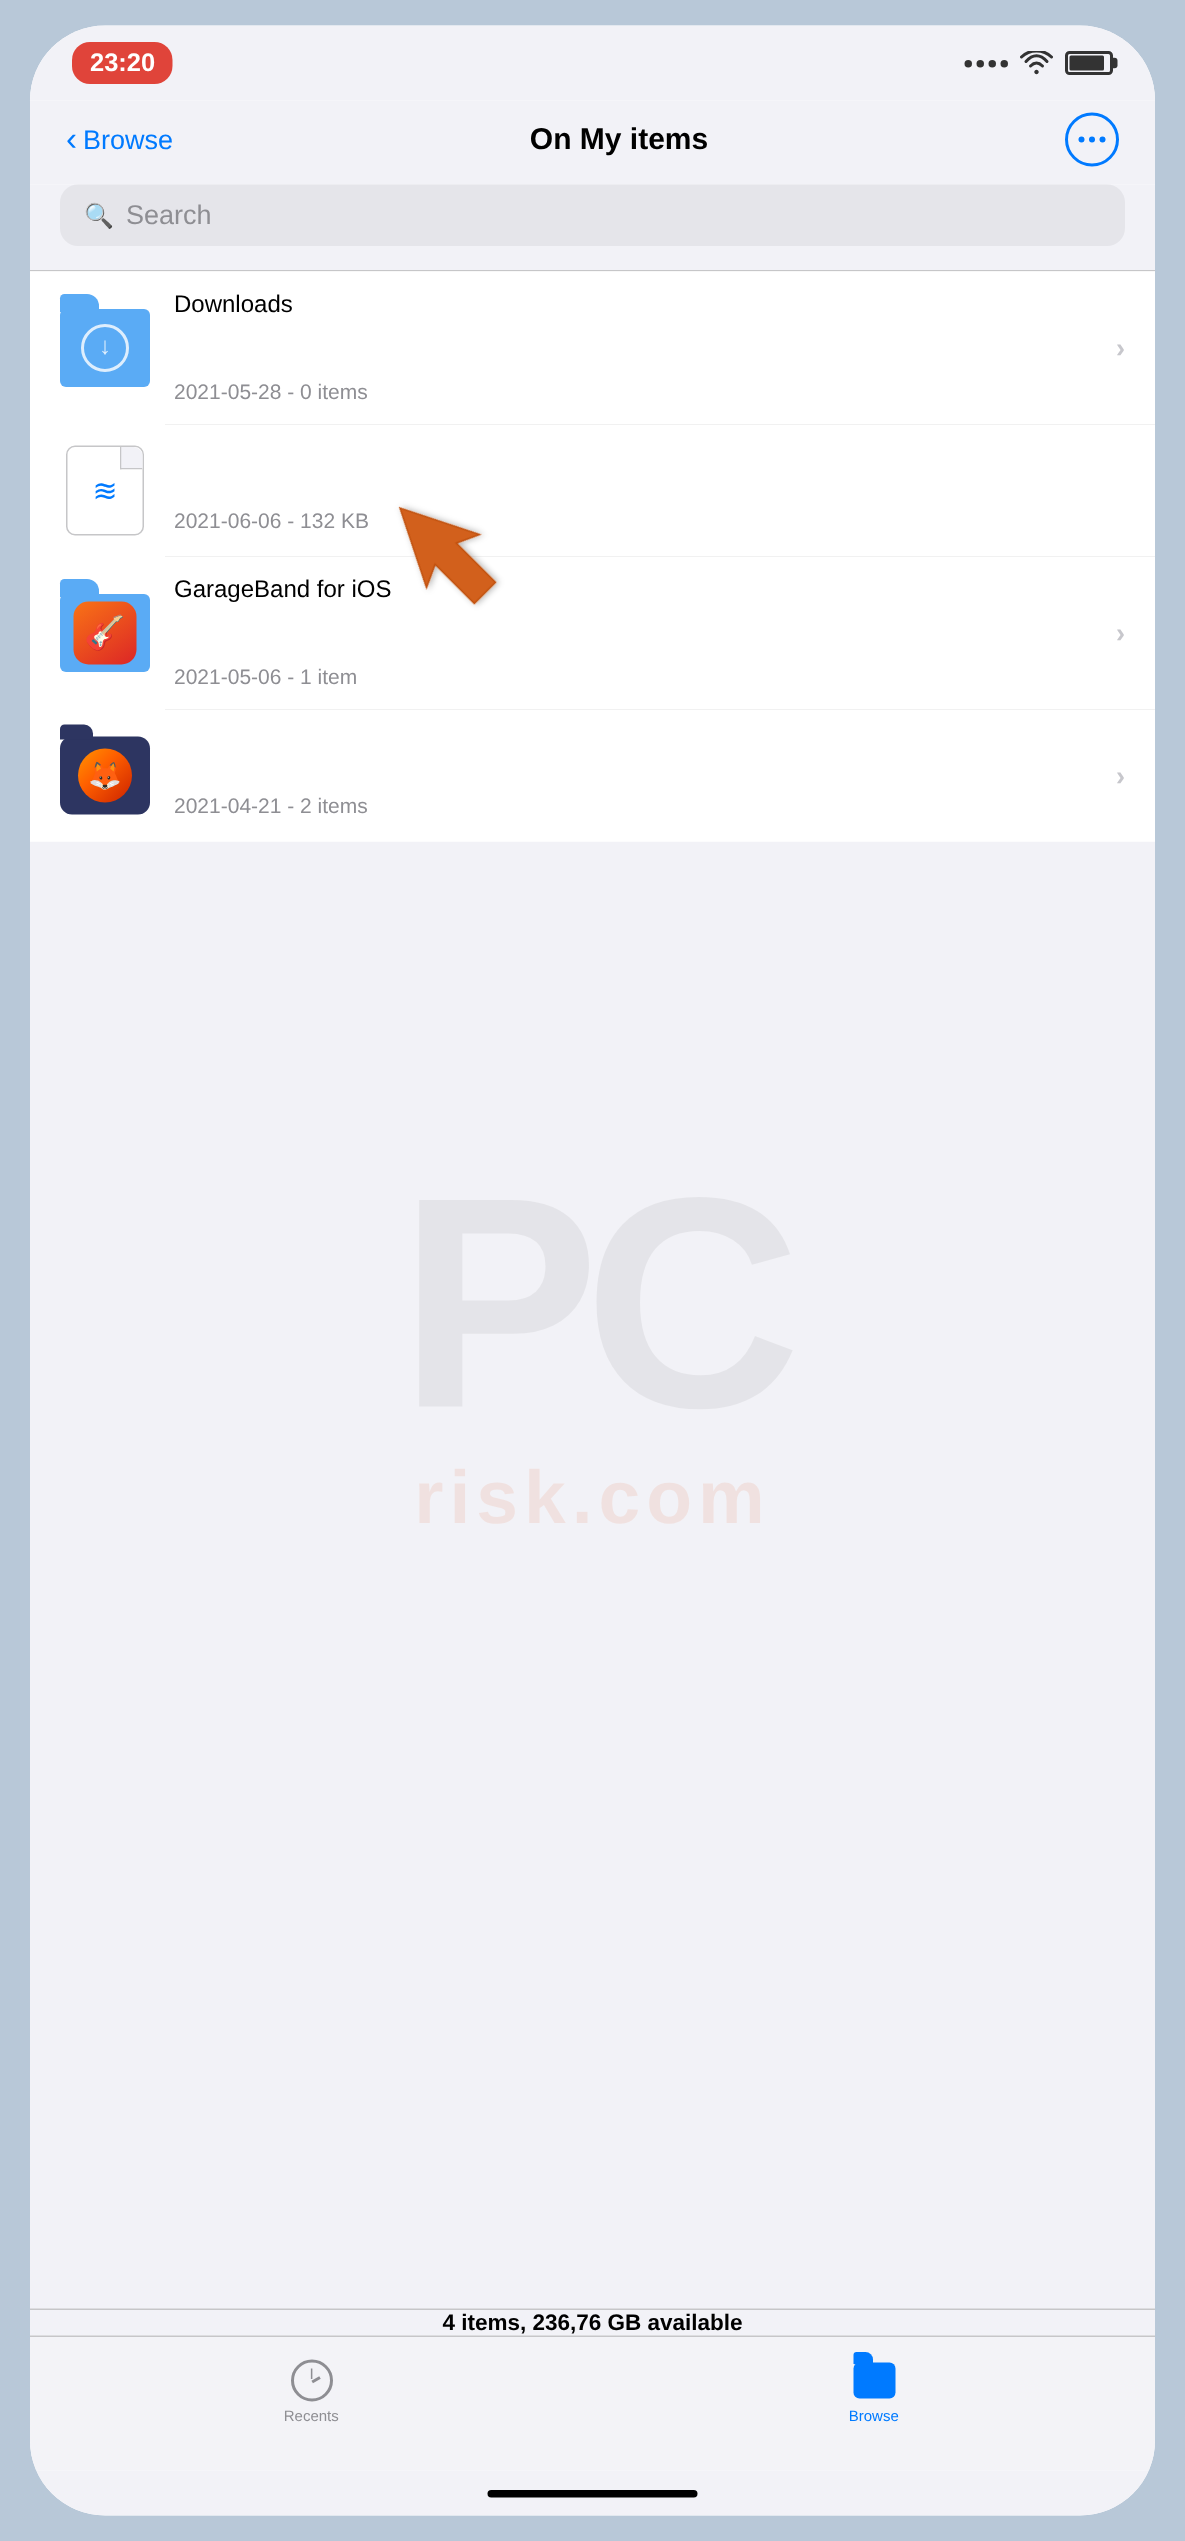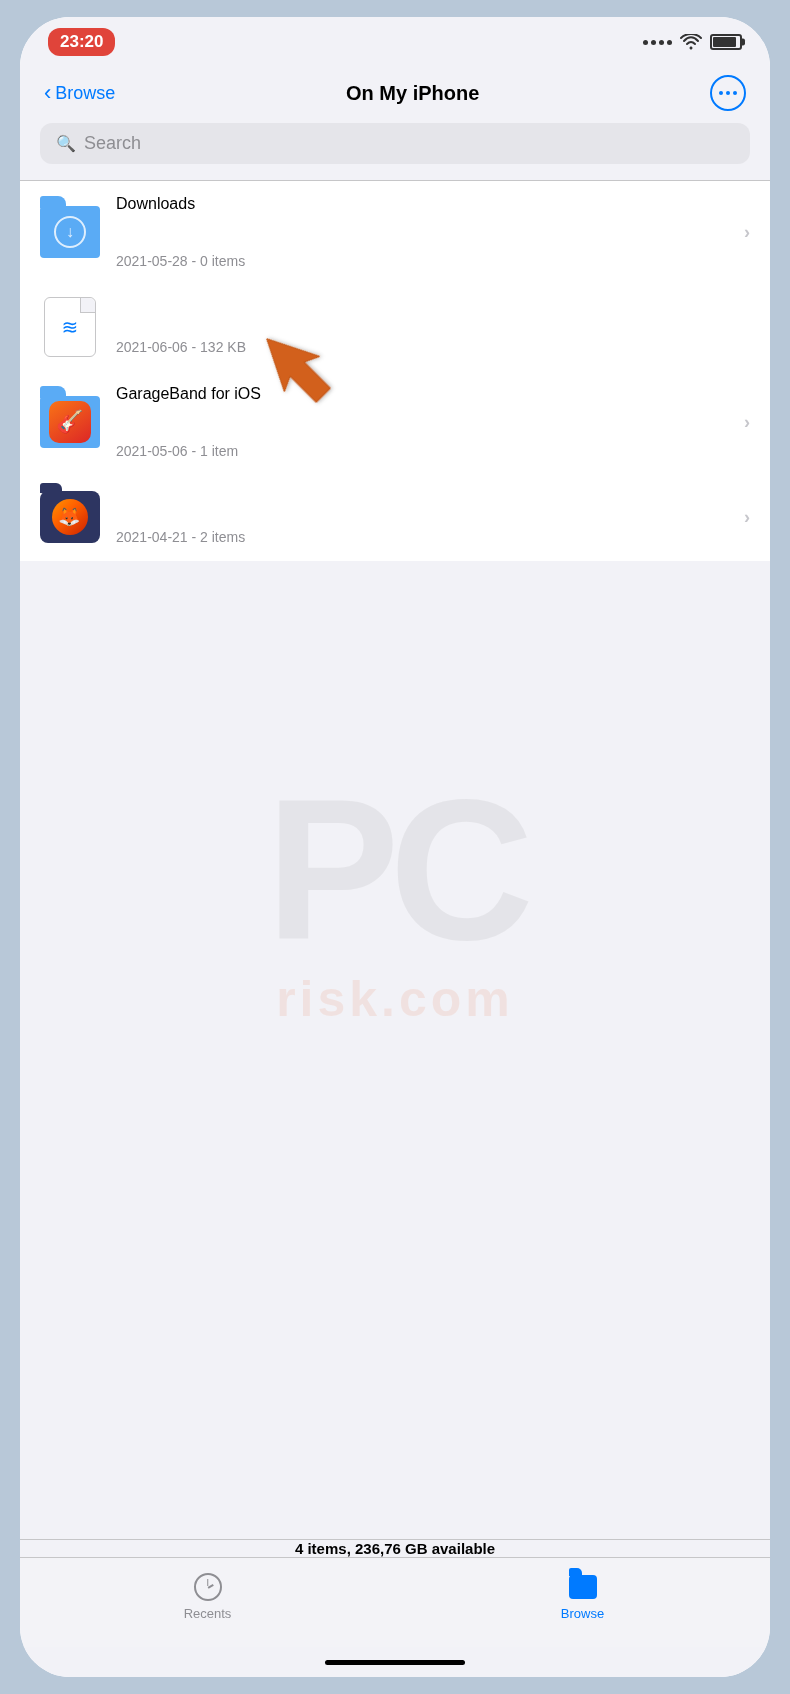--- a/index.html
+++ b/index.html
@@ -447,21 +447,21 @@
 
     .tab-icon-wrap {
       width: 30px;
       height: 30px;
       display: flex;
       align-items: center;
       justify-content: center;
     }
 
     .tab-label {
-      font-size: 13px;
+      font-size: 10px;
       color: #8e8e93;
     }
 
     .tab-label.active {
       color: #007aff;
     }
 
     .recents-icon {
       width: 28px;
       height: 28px;
@@ -585,21 +585,21 @@
         <div class="battery-fill"></div>
       </div>
     </div>
   </div>
 
   <div class="nav-bar">
     <button class="back-button">
       <span class="back-chevron">‹</span>
       <span>Browse</span>
     </button>
-    <span class="nav-title">On My iPhone</span>
+    <span class="nav-title">On My items</span>
     <button class="more-button">
       <div class="more-dots">
         <div class="more-dot"></div>
         <div class="more-dot"></div>
         <div class="more-dot"></div>
       </div>
     </button>
   </div>
 
   <div class="search-container">

